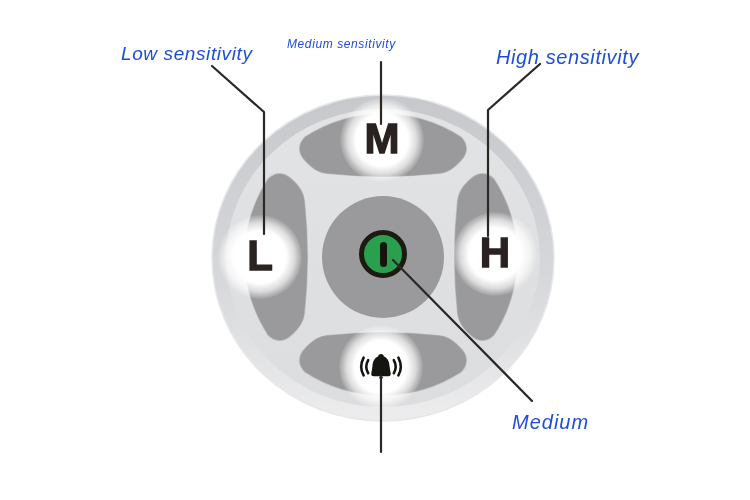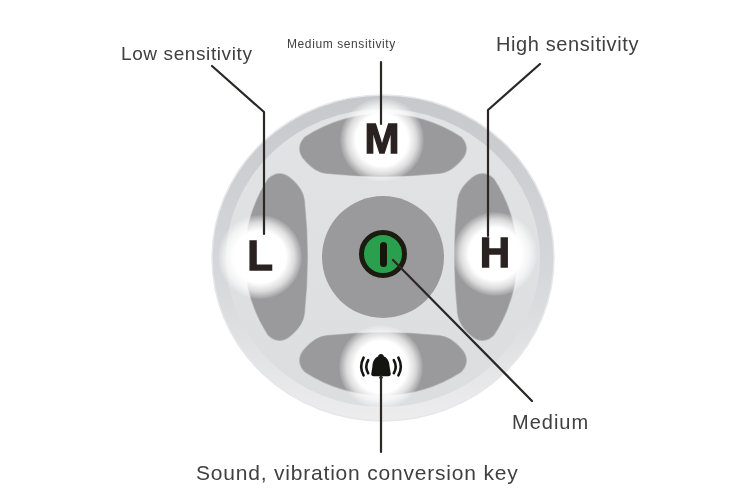--- a/index.html
+++ b/index.html
@@ -8,29 +8,30 @@
     width:750px;height:500px;
     background:#ffffff;
     overflow:hidden;
     font-family:"Liberation Sans", sans-serif;
   }
   .device-svg{position:absolute;left:0;top:0;}
   .overlay-svg{position:absolute;left:0;top:0;pointer-events:none;z-index:30;}
 
   .label{
     position:absolute;
-    color:#404040;
+    color:#1d4ed8;
     white-space:nowrap;
     line-height:1.15;
     letter-spacing:0.6px;
     z-index:20;
+    font-style:italic;
   }
   .label-low{left:121px;top:43px;font-size:19px;}
   .label-medium{left:287px;top:38px;font-size:12px;text-align:right;}
-  .label-high{left:496px;top:33px;font-size:20px;}
+  .label-high{left:496px;top:46px;font-size:20px;}
   .label-power{left:512px;top:411px;font-size:20px;letter-spacing:1px;}
   .label-sound{left:196px;top:461px;font-size:21px;letter-spacing:0.8px;}
 
   .glow-btn{
     position:absolute;
     width:84px;height:84px;border-radius:50%;
     background:radial-gradient(circle,#ffffff 0%,#ffffff 44%,rgba(255,255,255,0.65) 58%,rgba(255,255,255,0) 72%);
     display:flex;align-items:center;justify-content:center;
     z-index:10;
   }
@@ -131,15 +132,14 @@
       <polyline points="540,64 488,110 488,236"></polyline>
       <polyline points="393,260 532,401"></polyline>
       <polyline points="381,376 381,452"></polyline>
     </g>
   </svg>
 
   <div class="label label-low">Low sensitivity</div>
   <div class="label label-medium">Medium sensitivity</div>
   <div class="label label-high">High sensitivity</div>
   <div class="label label-power">Medium</div>
-  <div class="label label-sound">Sound, vibration conversion key</div>
 
 </div>
 
 </body></html>

